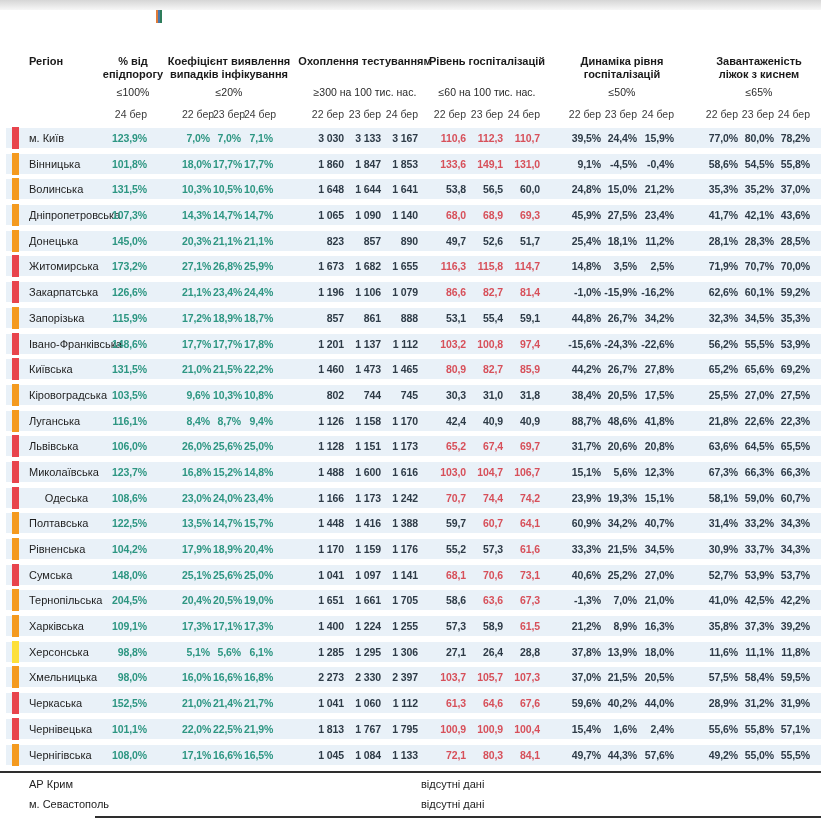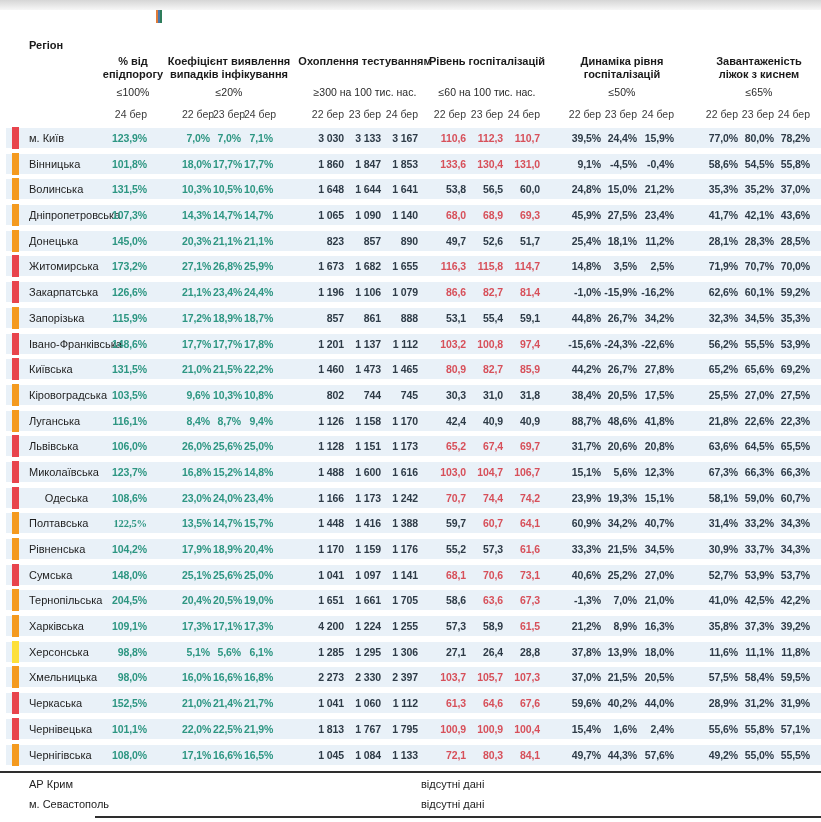--- a/index.html
+++ b/index.html
@@ -15,21 +15,21 @@
   .minilogo { position:absolute; left:156px; top:10px; width:6px; height:13px; display:flex; }
   .minilogo span { flex:1; }
 
   
   .grid { display:grid;
     grid-template-columns:104px 46px 32px 31px 31px 32px 34px 37px 37px 37px 11px 37px 37px 37px 24px 37px 36px 37px 28px 36px 36px 36px 8px;
     width:821px; }
 
   .hdr-label { position:absolute; text-align:center; font-weight:700; font-size:11px;
     line-height:13px; color:#1a1a1a; }
-  .hdr-region { position:absolute; left:29px; top:39px; font-weight:700; font-size:11px; color:#1a1a1a; }
+  .hdr-region { position:absolute; left:29px; top:55px; font-weight:700; font-size:11px; color:#1a1a1a; }
   .thr { position:absolute; text-align:center; font-size:10.5px; color:#2a2a2a; white-space:nowrap; }
 
   .dates-row { position:absolute; top:108px; left:0; }
   .date { font-size:10.5px; color:#3c3c3c; text-align:right; padding-right:3px; white-space:nowrap; }
 
   .table-body { position:absolute; top:128px; left:0; }
   .row { position:relative; height:20px; margin-bottom:5.7px; align-items:center;
     background:linear-gradient(to right,#ffffff 6px,var(--band) 6px); }
   .marker { position:absolute; left:12px; top:-1px; width:7px; height:22px; }
   .marker.red    { background:var(--marker-red); }
@@ -121,21 +121,21 @@
       <span class="marker orange"></span>
       <span class="cell-region" style="grid-column: 1;">Вінницька</span>
       <span class="num green" style="grid-column: 2;">101,8%</span>
       <span class="num green" style="grid-column: 4;">18,0%</span>
       <span class="num green" style="grid-column: 5;">17,7%</span>
       <span class="num green" style="grid-column: 6;">17,7%</span>
       <span class="num" style="grid-column: 8;">1 860</span>
       <span class="num" style="grid-column: 9;">1 847</span>
       <span class="num" style="grid-column: 10;">1 853</span>
       <span class="num red" style="grid-column: 12;">133,6</span>
-      <span class="num red" style="grid-column: 13;">130,4</span>
+      <span class="num red" style="grid-column: 13;">149,1</span>
       <span class="num red" style="grid-column: 14;">131,0</span>
       <span class="num" style="grid-column: 16;">9,1%</span>
       <span class="num" style="grid-column: 17;">-4,5%</span>
       <span class="num" style="grid-column: 18;">-0,4%</span>
       <span class="num" style="grid-column: 20;">58,6%</span>
       <span class="num" style="grid-column: 21;">54,5%</span>
       <span class="num" style="grid-column: 22;">55,8%</span>
     </div>
     <div class="row grid">
       <span class="marker orange"></span>
@@ -393,21 +393,21 @@
       <span class="num" style="grid-column: 16;">23,9%</span>
       <span class="num" style="grid-column: 17;">19,3%</span>
       <span class="num" style="grid-column: 18;">15,1%</span>
       <span class="num" style="grid-column: 20;">58,1%</span>
       <span class="num" style="grid-column: 21;">59,0%</span>
       <span class="num" style="grid-column: 22;">60,7%</span>
     </div>
     <div class="row grid">
       <span class="marker orange"></span>
       <span class="cell-region" style="grid-column: 1;">Полтавська</span>
-      <span class="num green" style="grid-column: 2; font-family: Liberation Serif, serif;">122,5%</span>
+      <span class="num green" style="grid-column: 2;">122,5%</span>
       <span class="num green" style="grid-column: 4;">13,5%</span>
       <span class="num green" style="grid-column: 5;">14,7%</span>
       <span class="num green" style="grid-column: 6;">15,7%</span>
       <span class="num" style="grid-column: 8;">1 448</span>
       <span class="num" style="grid-column: 9;">1 416</span>
       <span class="num" style="grid-column: 10;">1 388</span>
       <span class="num" style="grid-column: 12;">59,7</span>
       <span class="num red" style="grid-column: 13;">60,7</span>
       <span class="num red" style="grid-column: 14;">64,1</span>
       <span class="num" style="grid-column: 16;">60,9%</span>
@@ -477,21 +477,21 @@
       <span class="num" style="grid-column: 21;">42,5%</span>
       <span class="num" style="grid-column: 22;">42,2%</span>
     </div>
     <div class="row grid">
       <span class="marker orange"></span>
       <span class="cell-region" style="grid-column: 1;">Харківська</span>
       <span class="num green" style="grid-column: 2;">109,1%</span>
       <span class="num green" style="grid-column: 4;">17,3%</span>
       <span class="num green" style="grid-column: 5;">17,1%</span>
       <span class="num green" style="grid-column: 6;">17,3%</span>
-      <span class="num" style="grid-column: 8;">4 200</span>
+      <span class="num" style="grid-column: 8;">1 400</span>
       <span class="num" style="grid-column: 9;">1 224</span>
       <span class="num" style="grid-column: 10;">1 255</span>
       <span class="num" style="grid-column: 12;">57,3</span>
       <span class="num" style="grid-column: 13;">58,9</span>
       <span class="num red" style="grid-column: 14;">61,5</span>
       <span class="num" style="grid-column: 16;">21,2%</span>
       <span class="num" style="grid-column: 17;">8,9%</span>
       <span class="num" style="grid-column: 18;">16,3%</span>
       <span class="num" style="grid-column: 20;">35,8%</span>
       <span class="num" style="grid-column: 21;">37,3%</span>

